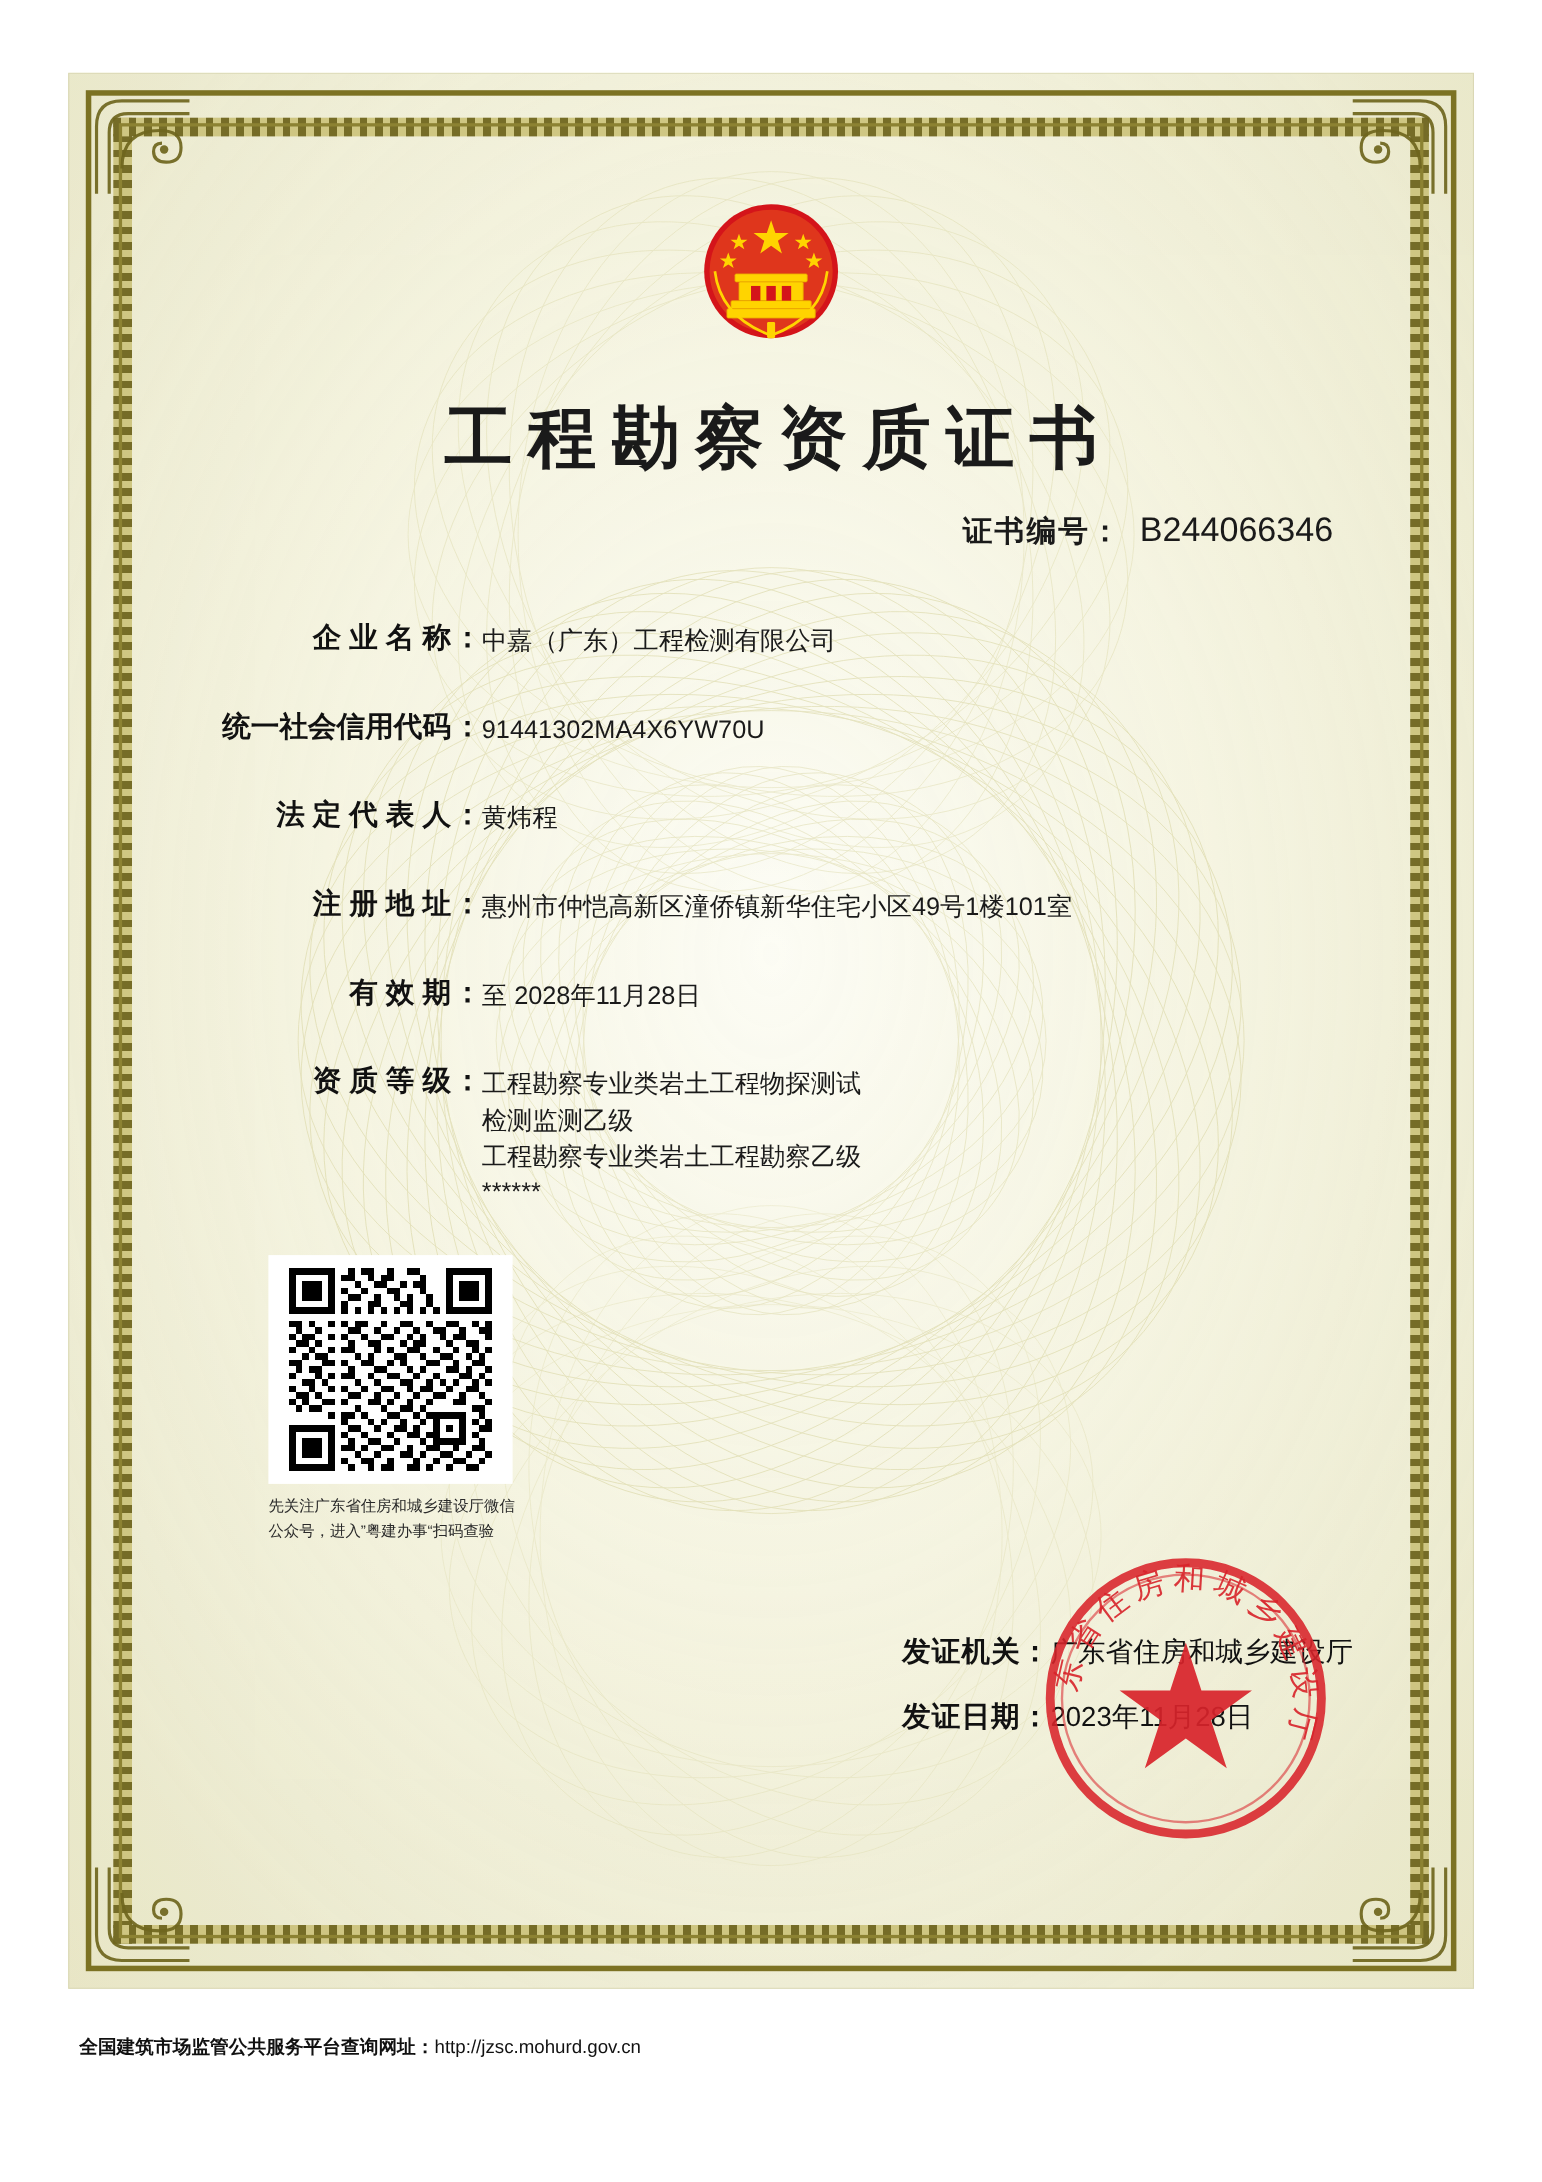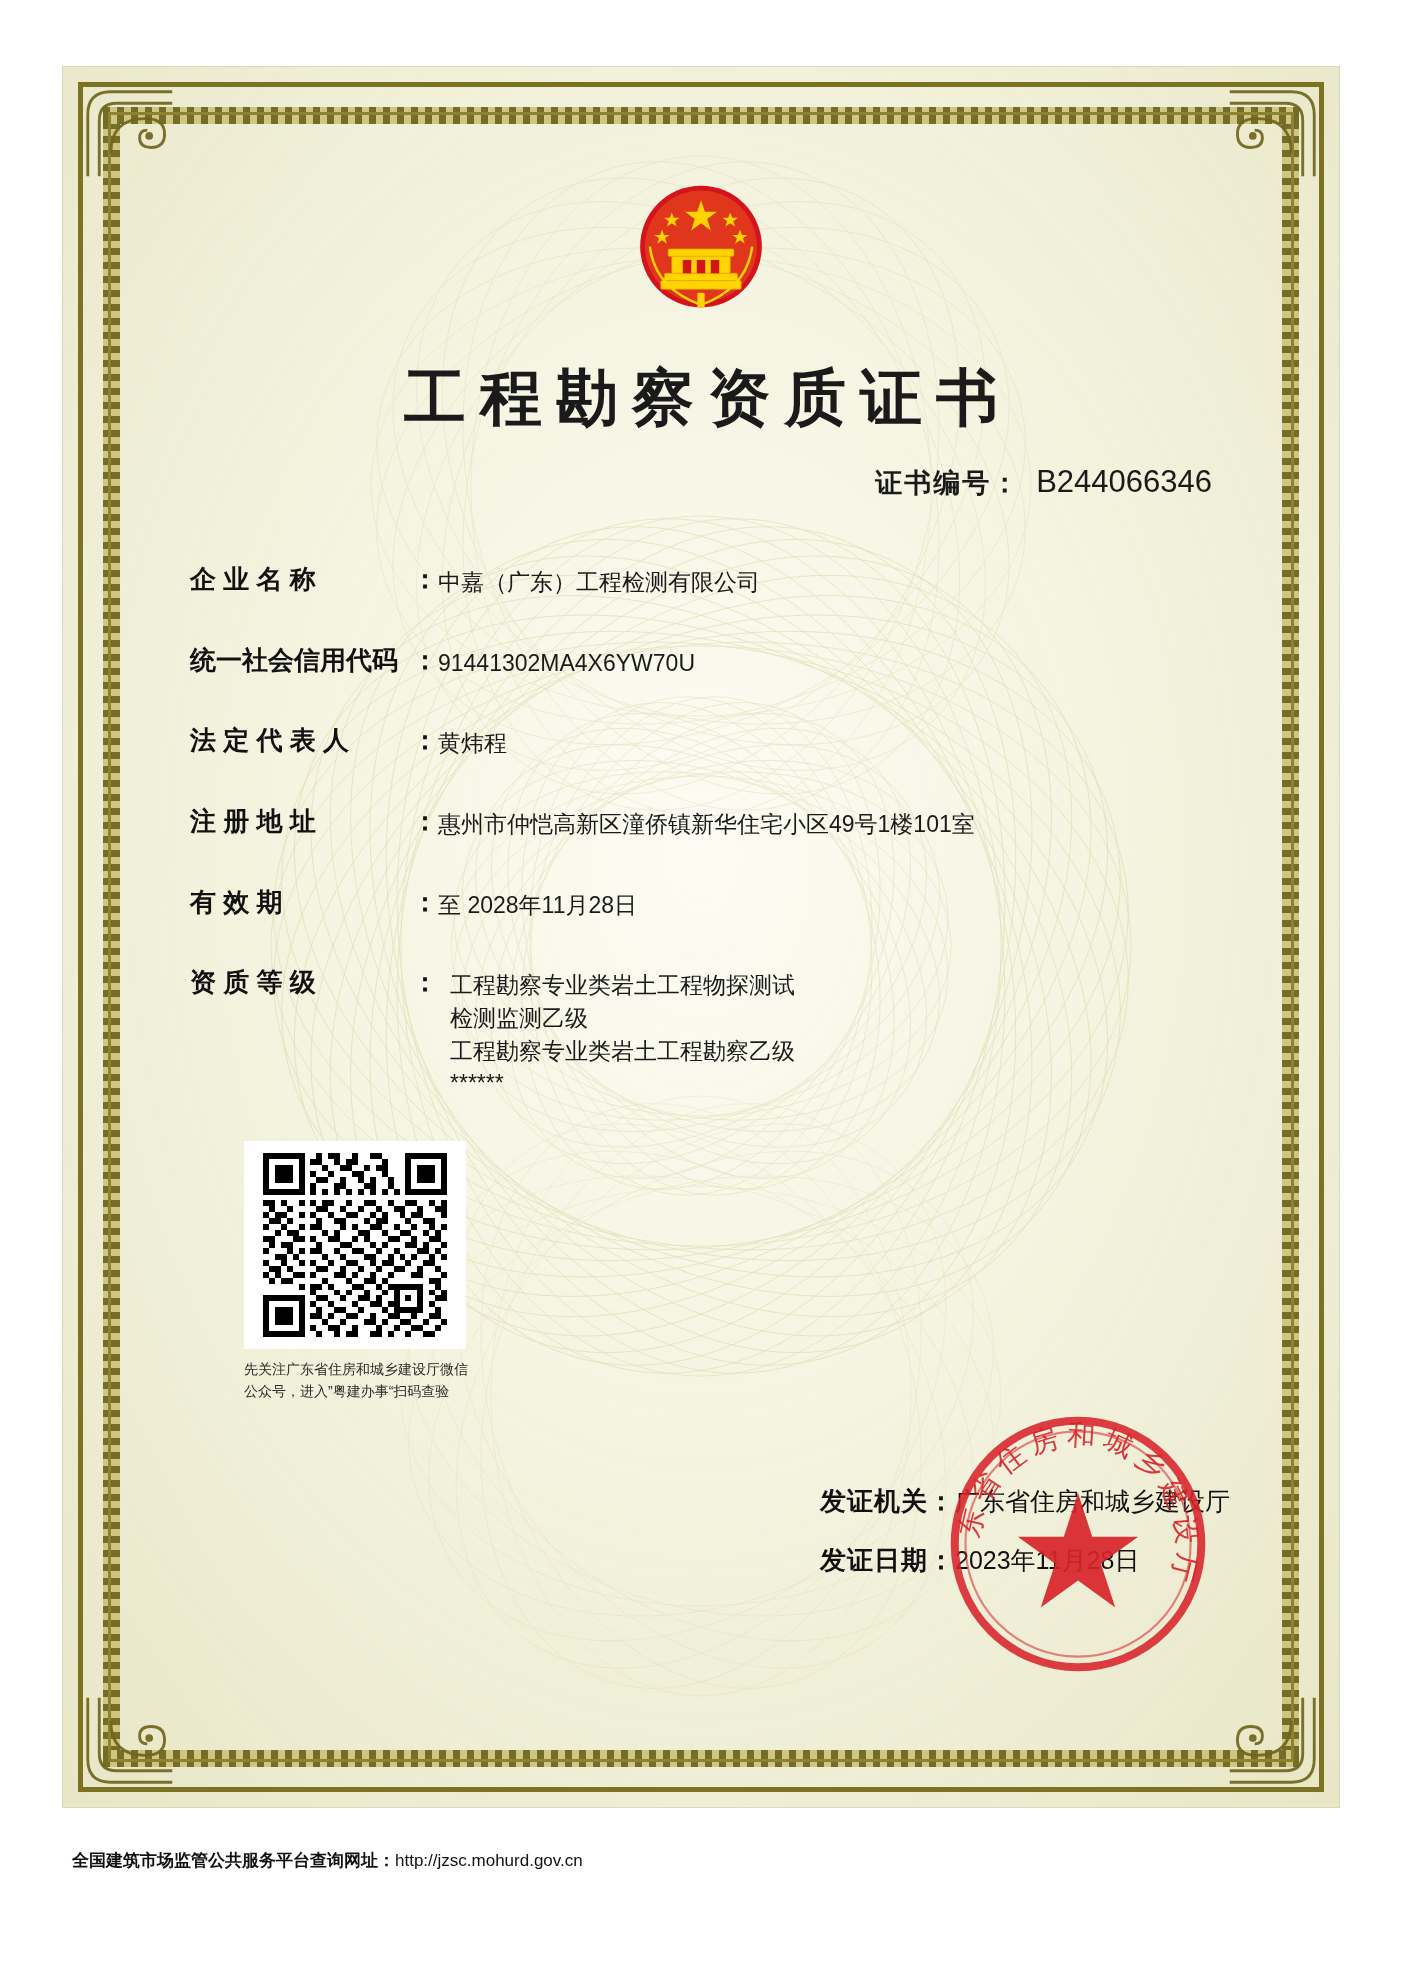--- a/index.html
+++ b/index.html
@@ -137,32 +137,32 @@
     margin-bottom: 44px;
     min-height: 34px;
   }
   .row .label {
     width: 248px;
     flex: 0 0 248px;
     font-size: 26px;
     font-weight: bold;
     color: #111;
     display: flex;
-    justify-content: space-between;
+    justify-content: flex-end;
     letter-spacing: 0;
   }
   .row .label .colon { margin-left: 2px; }
   .row .value {
     font-size: 23px;
     color: #1a1a1a;
     line-height: 1.42;
     padding-top: 4px;
     white-space: pre-line;
   }
-  .row.qual { margin-bottom: 0; gap: 12px; }
+  .row.qual { margin-bottom: 0; }
 
   
   .qr-wrap {
     position: absolute;
     left: 182px;
     top: 1075px;
     width: 232px;
   }
   .qr {
     width: 222px;

